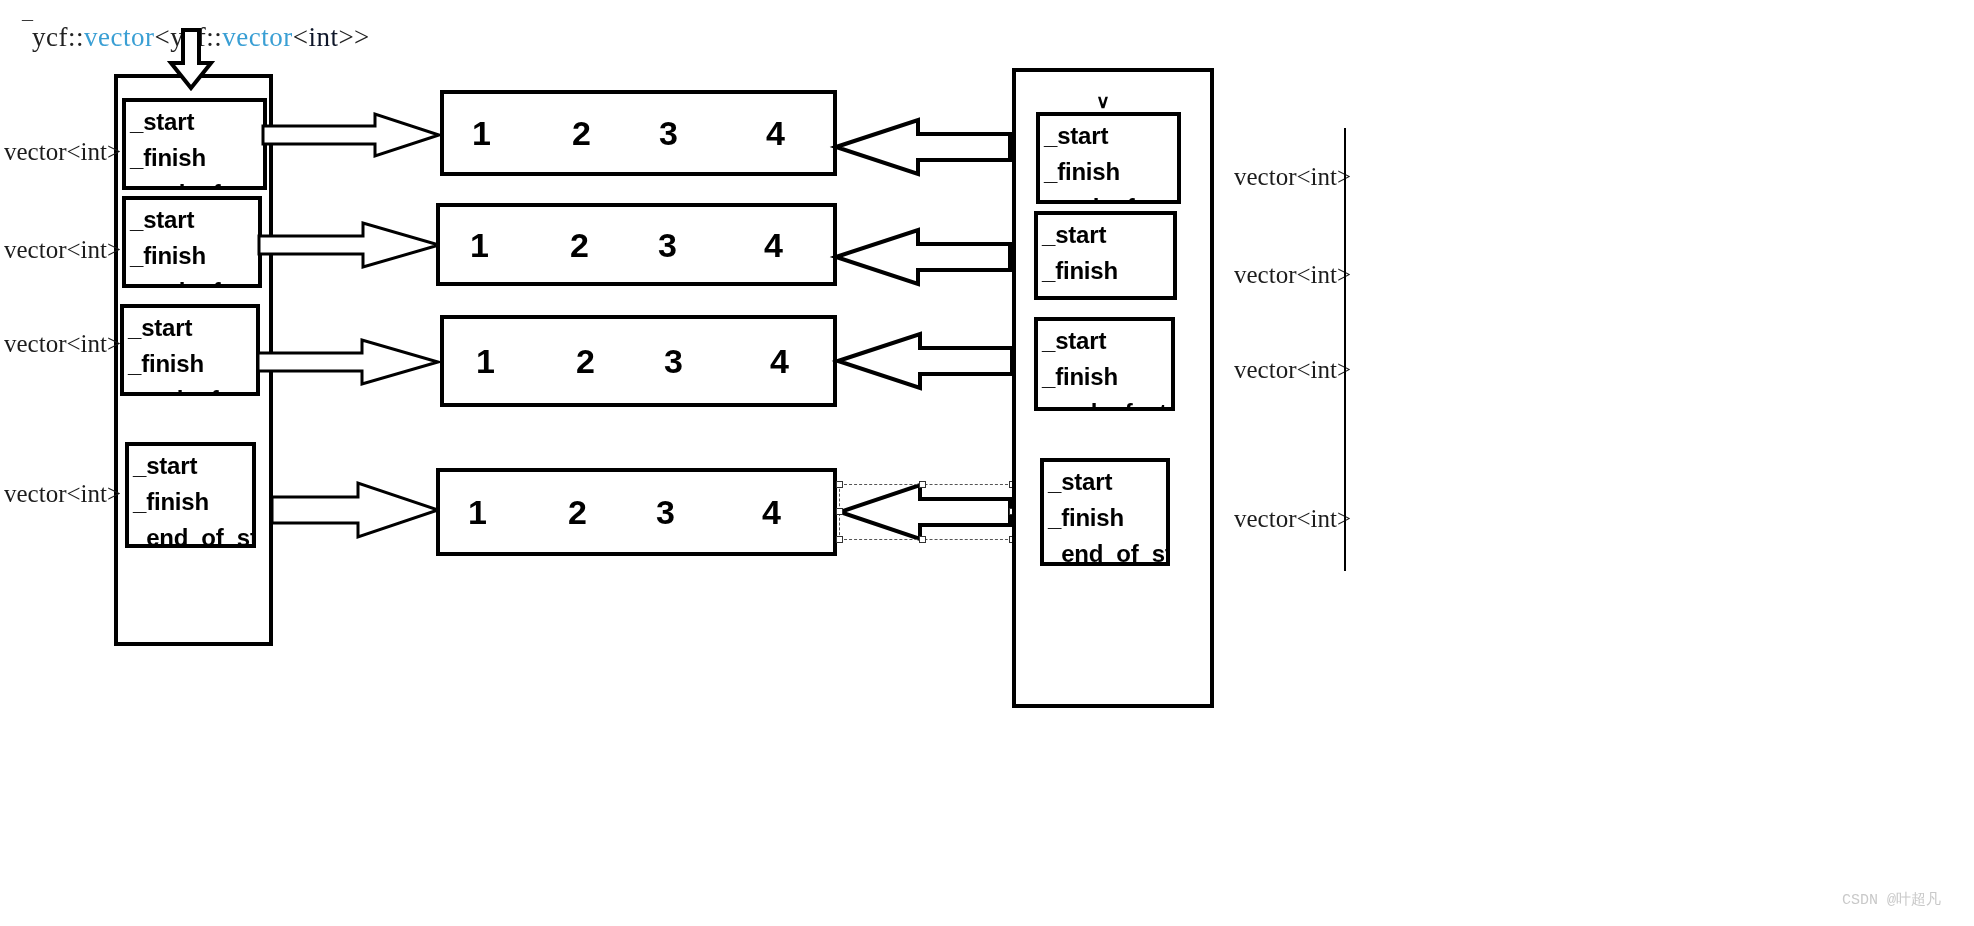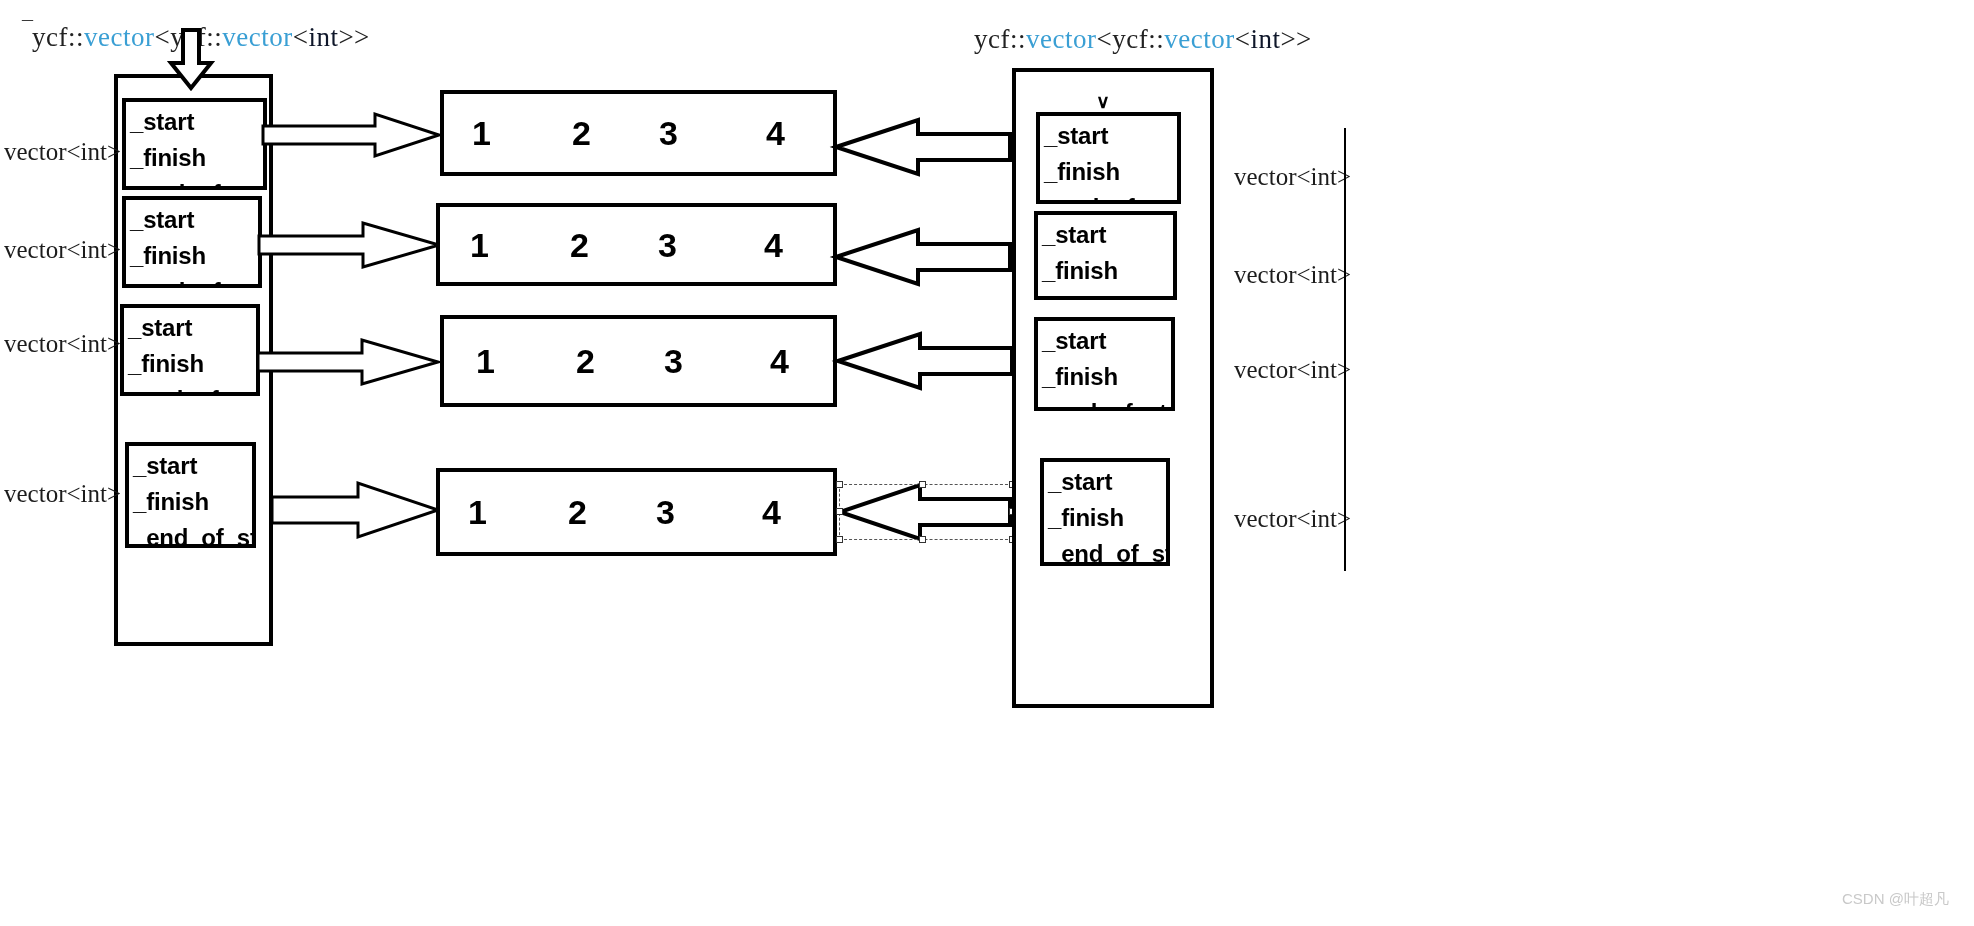--- a/index.html
+++ b/index.html
@@ -40,33 +40,32 @@
   .arrow svg{display:block;overflow:visible;}
 
   
   .sel-box{position:absolute;border:1px dashed #555;box-sizing:border-box;}
   .handle{position:absolute;width:7px;height:7px;background:#fff;border:1px solid #333;
           box-sizing:border-box;}
 
   
   .vline{position:absolute;background:#000;}
   .chevron{position:absolute;font-weight:bold;font-size:19px;color:#000;line-height:1;}
-  .watermark{position:absolute;font-family:Liberation Sans, sans-serif;font-size:15px;
+  .watermark{position:absolute;font-family:Liberation Mono, monospace;font-size:15px;
              color:#c9c9c9;white-space:nowrap;}
 </style>
 </head>
 <body>
 
 <div class="canvas">
 
   <div class="tick" style="left:22px;top:16px;">¯</div>
 
   <div class="title" id="title-left" style="left:32px;top:22px;"><span class="tk-plain">ycf::</span><span class="tk-type">vector</span><span class="tk-ang">&lt;</span><span class="tk-plain">ycf::</span><span class="tk-type">vector</span><span class="tk-ang">&lt;</span><span class="tk-kw">int</span><span class="tk-ang">&gt;&gt;</span></div>
 
-  <div class="title" id="title-right" style="left:974px;top:24px;"><span class="tk-plain">ycf::</span><span class="tk-type">vector</span><span class="tk-ang">&lt;</span><span class="tk-plain">ycf::</span><span class="tk-type">vector</span><span class="tk-ang">&lt;</span><span class="tk-kw">int</span><span class="tk-ang">&gt;&gt;</span></div>
 
   <div class="outer-box" style="left:114px;top:74px;width:159px;height:572px;"></div>
 
   <div class="arrow" style="left:168px;top:30px;">
     <svg width="46" height="62" viewBox="0 0 46 62">
       <polygon points="15,0 31,0 31,33 43,33 23,58 3,33 15,33" fill="#fff" stroke="#000" stroke-width="4" stroke-linejoin="miter"></polygon>
     </svg>
   </div>
 
   <div class="vec-label" style="left:4px;top:138px;">vector&lt;int&gt;</div>

